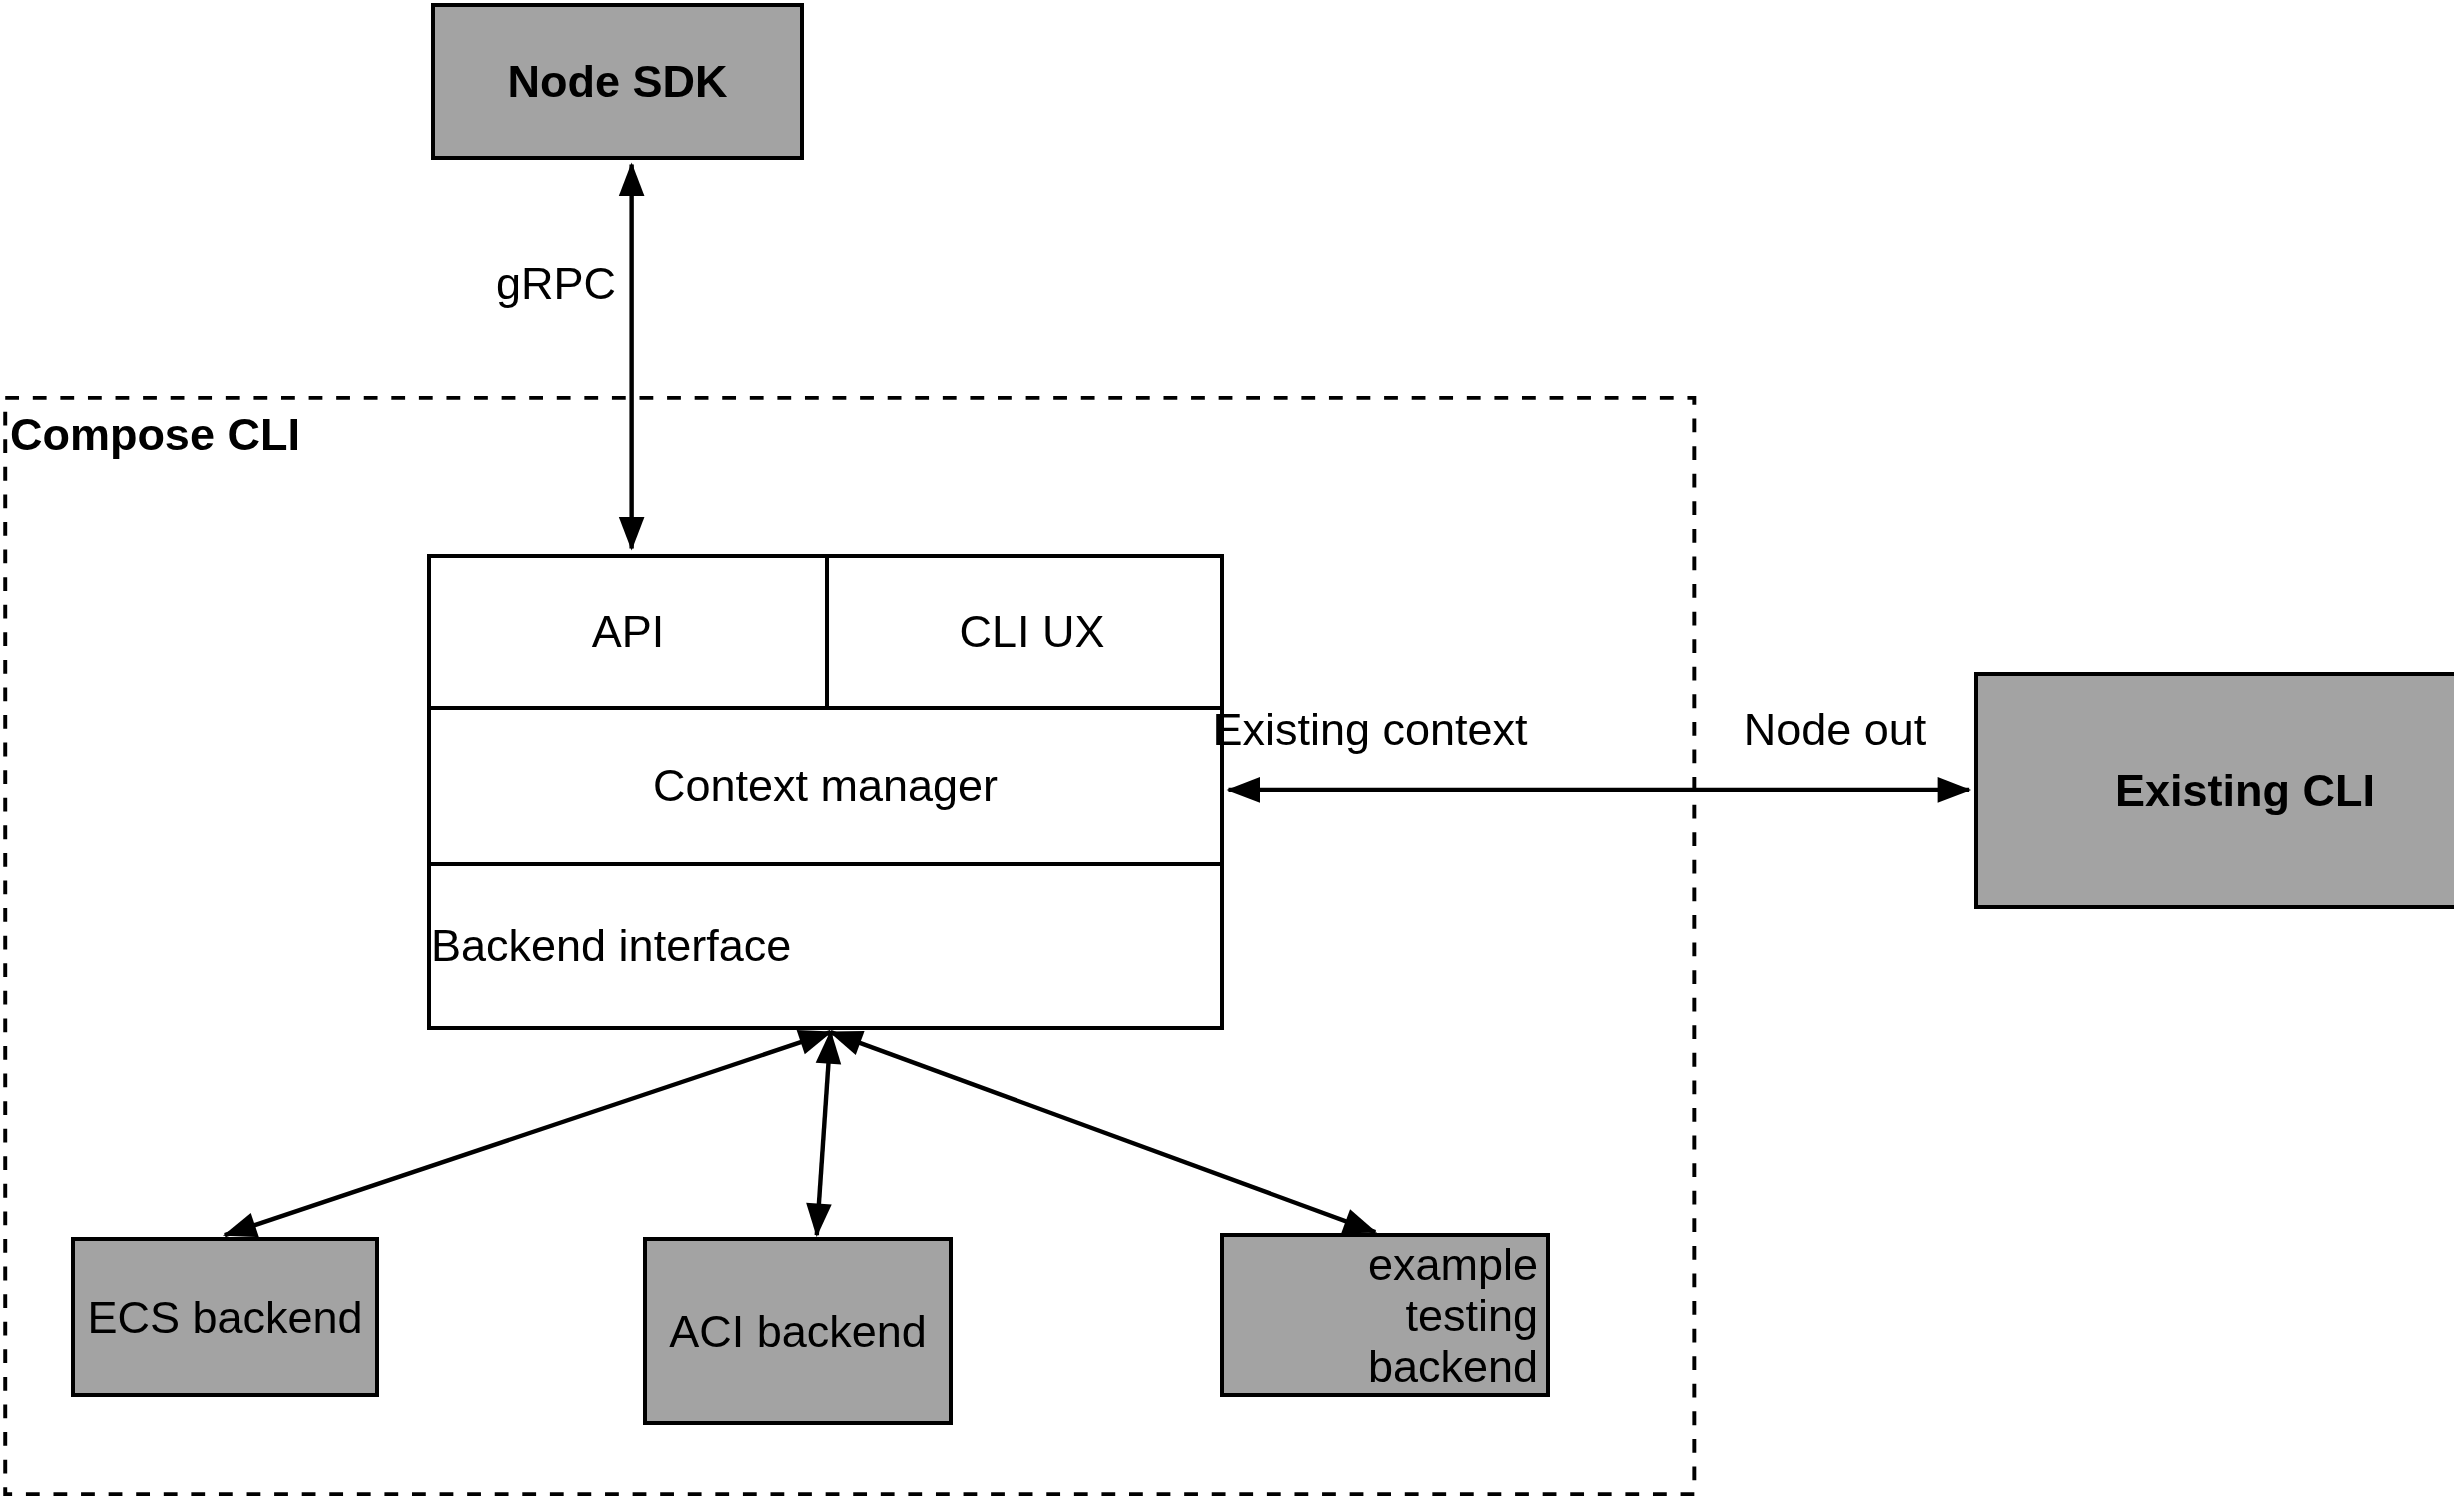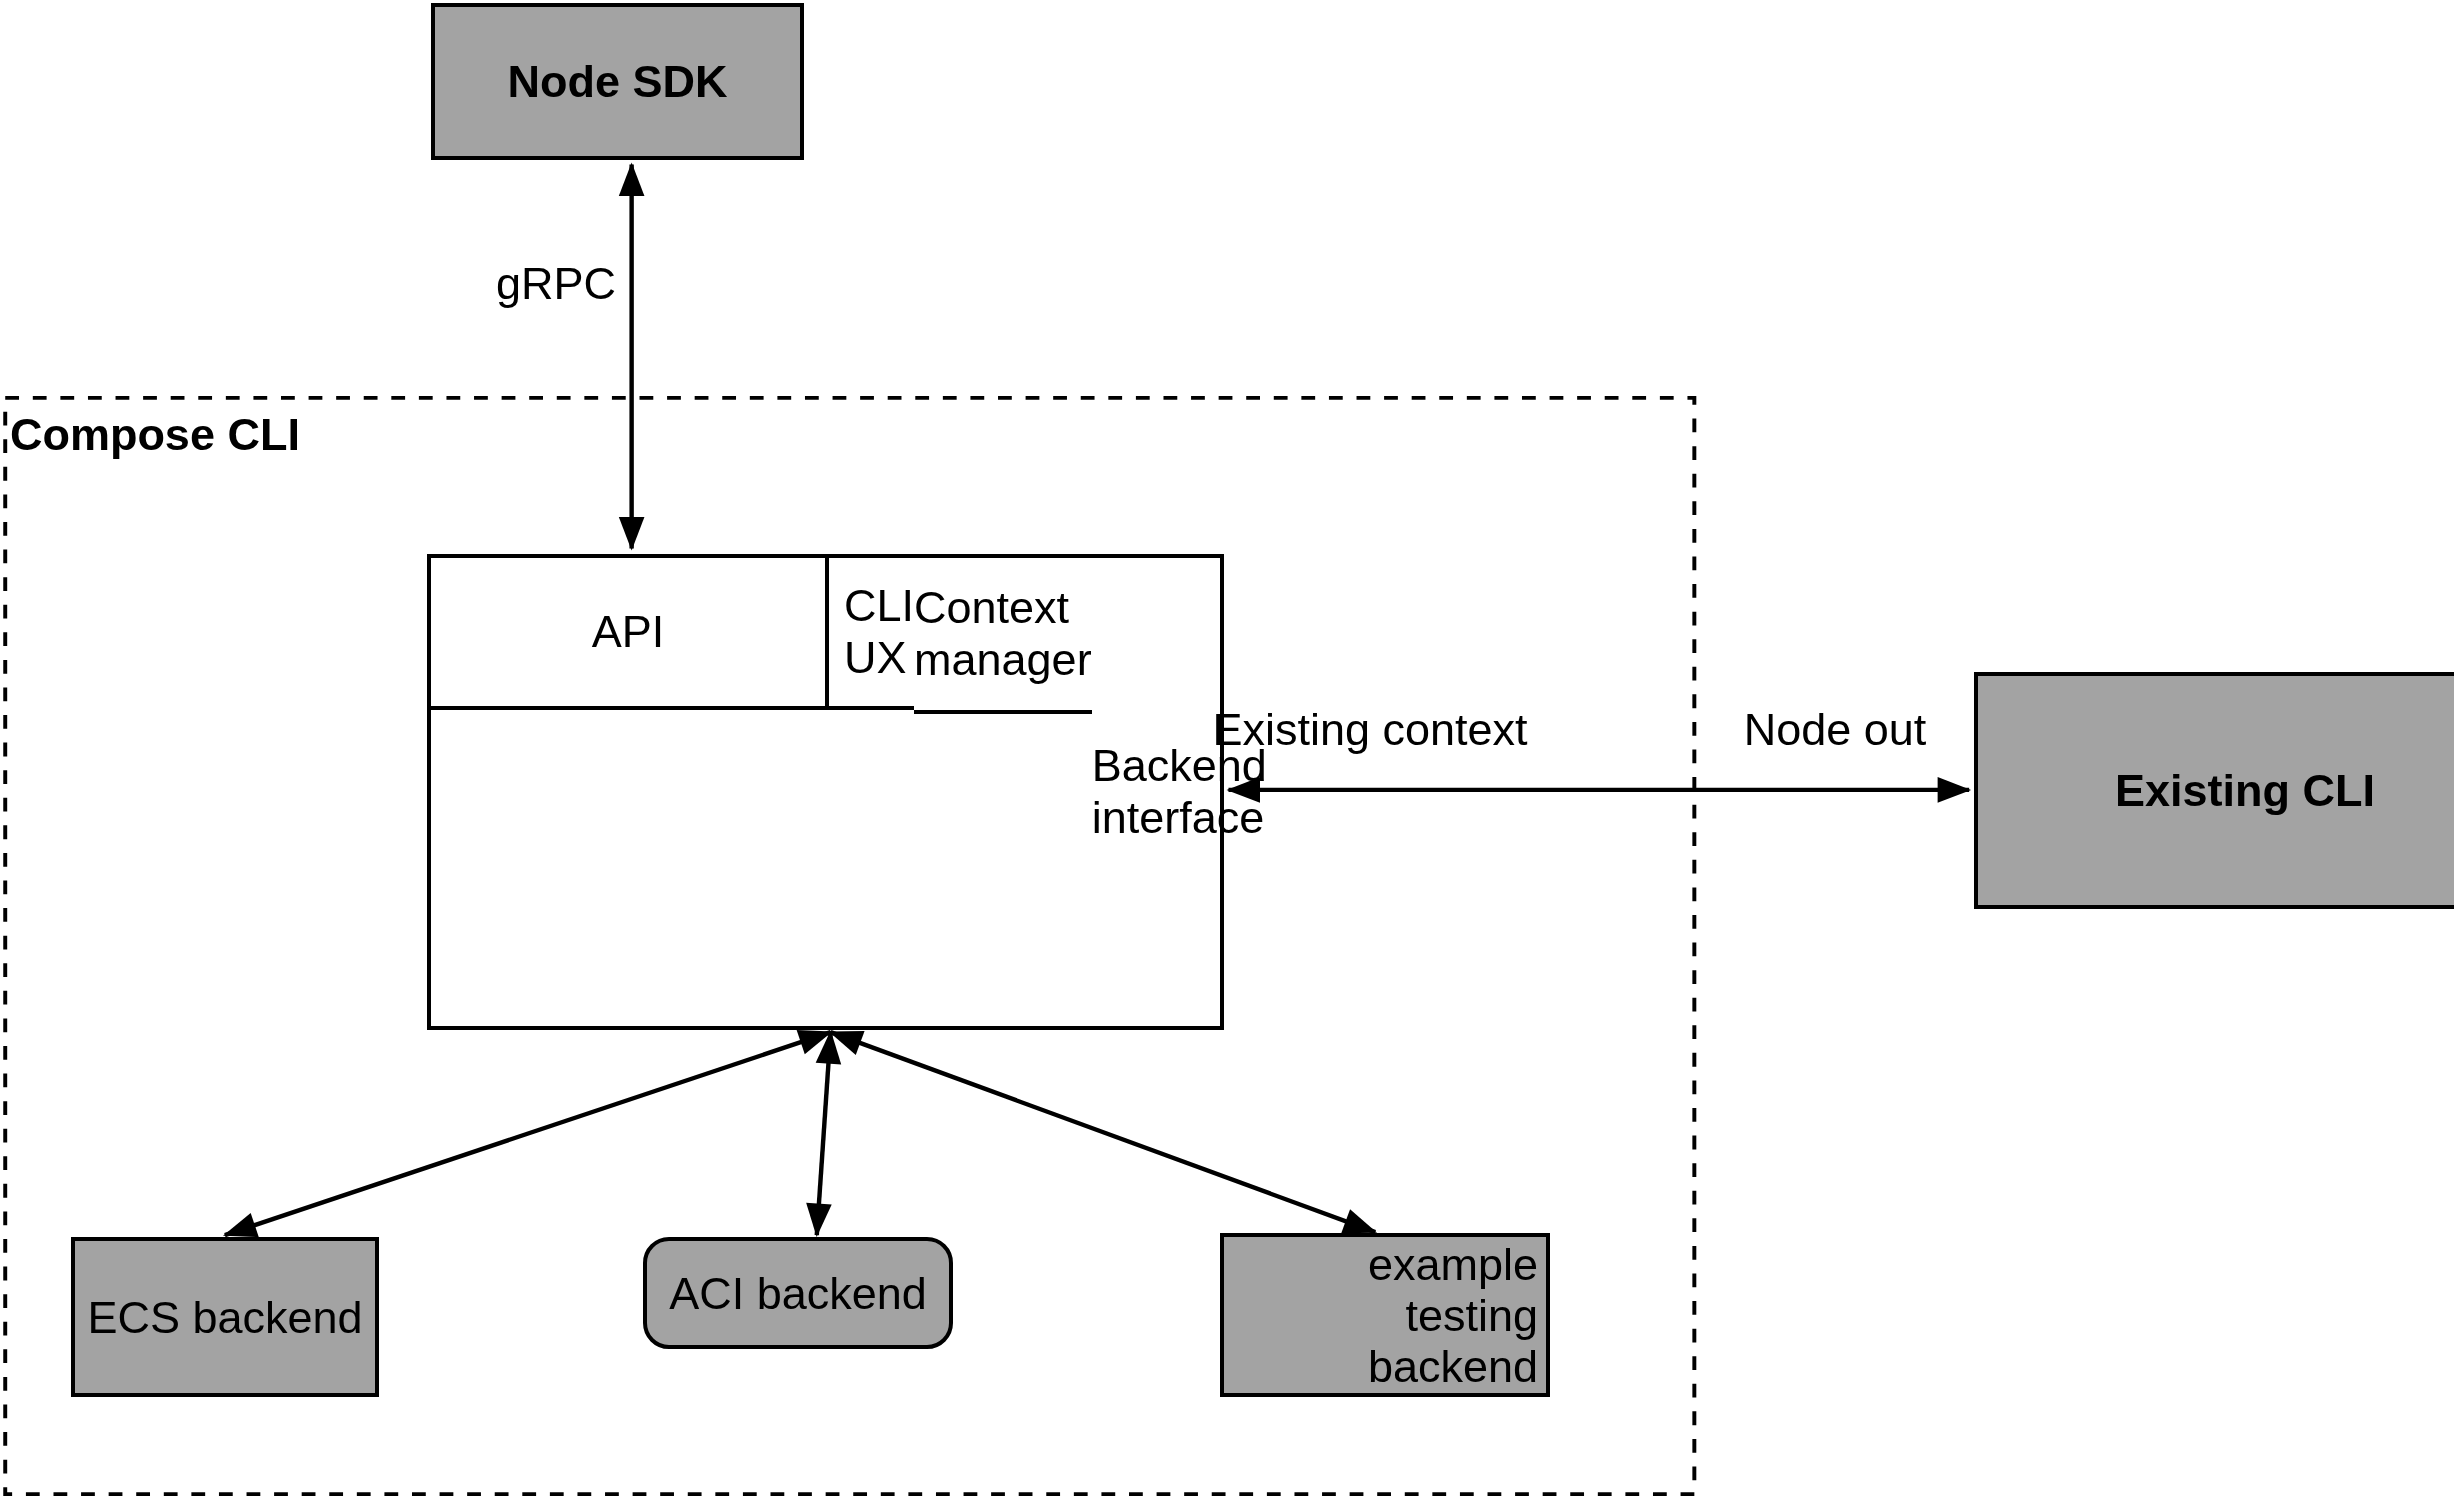--- a/index.html
+++ b/index.html
@@ -33,20 +33,21 @@
   
   .node-sdk { left: 431px; top: 3px; width: 373px; height: 157px; }
   
   .compound {
     position: absolute;
     box-sizing: border-box;
     left: 427px; top: 554px; width: 797px; height: 476px;
     border: 4.9px solid #000000;
     background: #ffffff;
     display: flex;
+    flex-direction: column;
   }
   .row-top {
     height: 148px;
     border-bottom: 4.9px solid #000000;
     display: flex;
   }
   .cell {
     display: flex;
     align-items: center;
     justify-content: center;
@@ -62,21 +63,21 @@
   }
   .row-bottom {
     flex: 1;
     display: flex; align-items: center; justify-content: flex-start;
     font-size: 45px;
   }
   
   .existing-cli { left: 1974px; top: 672px; width: 542px; height: 237px; }
   
   .ecs { left: 71px;  top: 1237px; width: 308px; height: 160px; }
-  .aci { left: 643px; top: 1237px; width: 310px; height: 112px; border-radius: 26px; }
+  .aci { left: 643px; top: 1237px; width: 310px; height: 188px; }
   .example { left: 1220px; top: 1233px; width: 330px; height: 164px; padding: 0 7.9px; }
   
   .edge-label {
     position: absolute;
     font-size: 45px;
     line-height: 53px;
     display: flex;
     align-items: center;
     white-space: nowrap;
   }

